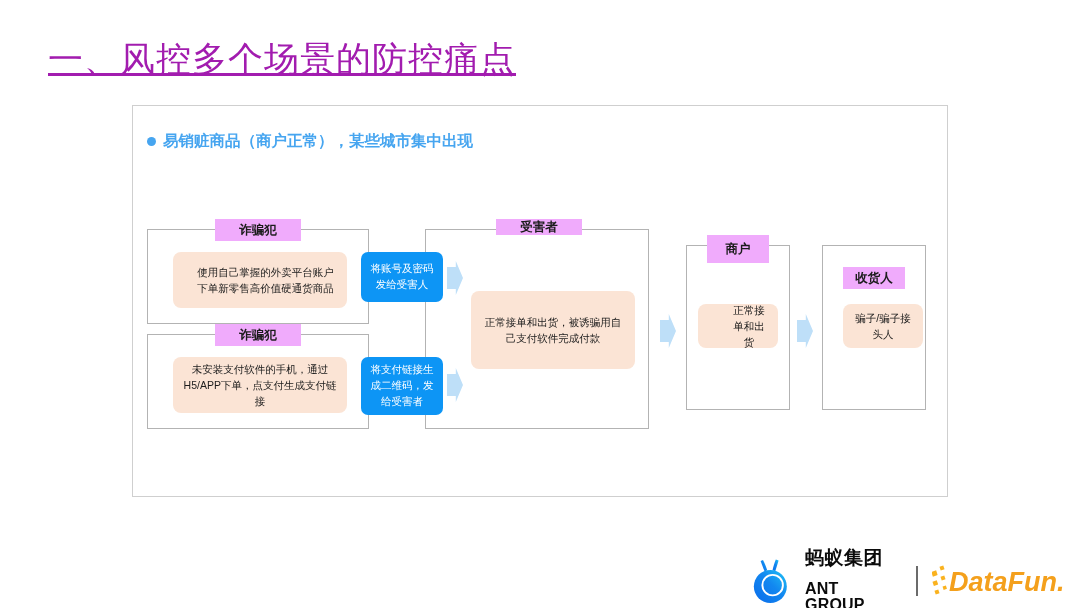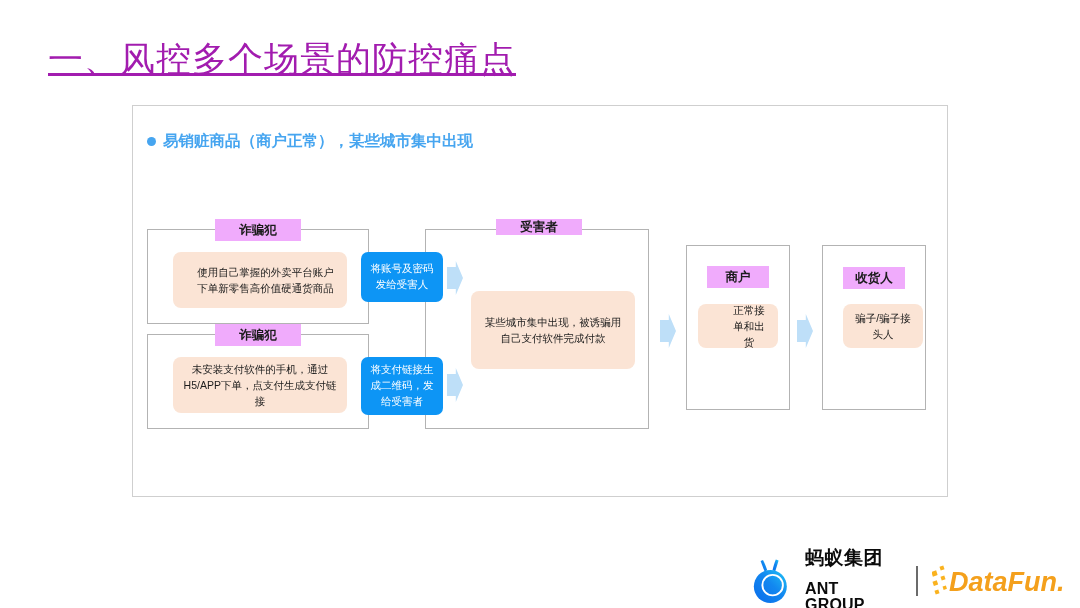--- a/index.html
+++ b/index.html
@@ -127,26 +127,26 @@
     <div class="card" style="left:40px; top:251px; width:174px; height:56px;">未安装支付软件的手机，通过H5/APP下单，点支付生成支付链接</div>
 
     <div class="card-blue" style="left:228px; top:146px; width:82px; height:50px;">将账号及密码发给受害人</div>
     <div class="card-blue" style="left:228px; top:251px; width:82px; height:58px;">将支付链接生成二维码，发给受害者</div>
 
     <div class="arrow" style="left:314px; top:155px; width:16px; height:34px;"></div>
     <div class="arrow" style="left:314px; top:262px; width:16px; height:34px;"></div>
 
     <div class="frame" style="left:292px; top:123px; width:224px; height:200px;"></div>
     <div class="role-tab" style="left:363px; top:113px; width:86px; height:16px;">受害者</div>
-    <div class="card" style="left:338px; top:185px; width:164px; height:78px;">某些城市集中出现，被诱骗用自己支付软件完成付款</div>
+    <div class="card" style="left:338px; top:185px; width:164px; height:78px;">正常接单和出货，被诱骗用自己支付软件完成付款</div>
 
     <div class="arrow" style="left:527px; top:208px; width:16px; height:34px;"></div>
 
     <div class="frame" style="left:553px; top:139px; width:104px; height:165px;"></div>
-    <div class="role-tab" style="left:574px; top:129px; width:62px; height:22px;margin-top:31px;">商户</div>
+    <div class="role-tab" style="left:574px; top:129px; width:62px; height:28px;">商户</div>
     <div class="card" style="left:565px; top:198px; width:80px; height:44px;padding-left:32px;">正常接单和出货</div>
 
     <div class="arrow" style="left:664px; top:208px; width:16px; height:34px;"></div>
 
     <div class="frame" style="left:689px; top:139px; width:104px; height:165px;"></div>
     <div class="role-tab" style="left:710px; top:129px; width:62px; height:22px;margin-top:32px;">收货人</div>
     <div class="card" style="left:701px; top:198px; width:80px; height:44px;margin-left:9px;">骗子/骗子接头人</div>
 
   </div>
 

